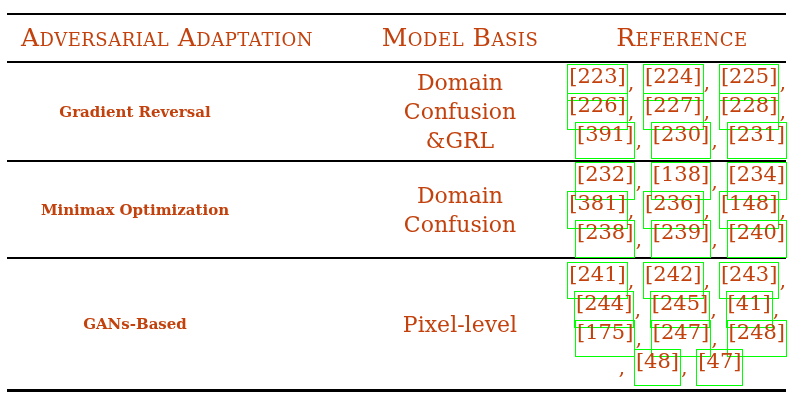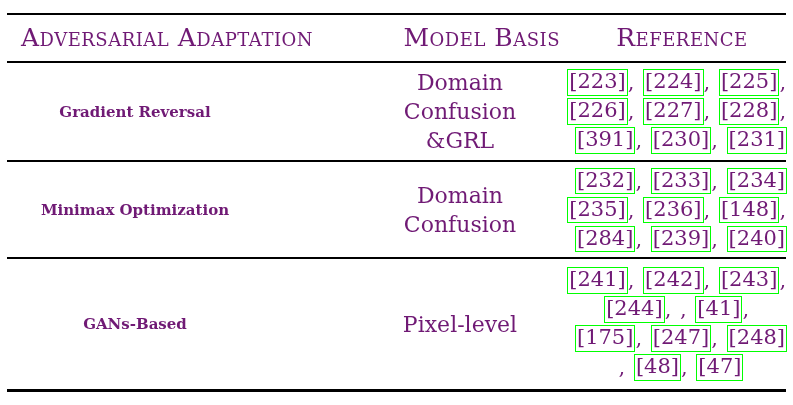--- a/index.html
+++ b/index.html
@@ -1,39 +1,39 @@
 <!DOCTYPE html>
 <html style="--cite-green: #00ff00;"><head>
 <meta charset="utf-8">
 <style>
   html,body{margin:0;padding:0;background:#ffffff;}
   .page{
     position:relative;
     width:793px;height:405px;
     background:#ffffff;
-    color:#701a75;
+    color:#c2410c;
     font-family:"DejaVu Serif","Liberation Serif",serif;
     overflow:hidden;
   }
   .rule{position:absolute;left:7px;width:779px;background:#000;}
   .rule-top{top:13px;height:2px;}
   .rule-header{top:61px;height:2px;}
   .rule-mid1{top:160px;height:2px;}
   .rule-mid2{top:257px;height:2px;}
   .rule-bottom{top:389px;height:3px;}
 
   .hcell{
     position:absolute;top:23px;
     font-variant:small-caps;
     font-size:25px;
     letter-spacing:.5px;
     white-space:nowrap;
   }
   .h1{left:21px;}
-  .h2{left:360px;width:200px;text-align:right;}
+  .h2{left:360px;width:200px;text-align:center;}
   .h3{left:568px;width:228px;text-align:center;}
 
   .body-row{position:absolute;left:0;width:793px;}
   .cell{
     position:absolute;top:0;height:100%;
     display:flex;flex-direction:column;
     justify-content:center;align-items:center;
   }
   .c1{
     left:7px;width:256px;
@@ -45,21 +45,21 @@
   .c3{left:566px;width:230px;font-size:21px;}
   .rline{
     height:29px;line-height:29px;
     display:flex;align-items:center;justify-content:center;
     white-space:nowrap;
   }
   .cite{
     display:inline-block;
     border:1.5px solid var(--cite-green,#00ff00);
     line-height:1.02;
-    padding:1px 1px 2px 1px;
+    padding:1px 1px 13px 1px;
     cursor:pointer;
   }
   .sep{display:inline-block;padding-right:2px;}
 </style>
 </head>
 <body>
 
 <div class="page">
   <div class="rule rule-top"></div>
   <div class="rule rule-header"></div>
@@ -108,34 +108,34 @@
       <div class="body-row" style="top: 163px; height: 94px;">
         <div class="cell c1">Minimax Optimization</div>
         <div class="cell c2">
           <div class="bline">Domain</div>
           <div class="bline">Confusion</div>
         </div>
         <div class="cell c3">
           <div class="rline">
             <span class="cite">[232]</span>
             <span class="sep">,&nbsp;</span>
-            <span class="cite">[233]</span>
+            <span class="cite">[138]</span>
             <span class="sep">,&nbsp;</span>
             <span class="cite">[234]</span>
           </div>
           <div class="rline">
-            <span class="cite">[235]</span>
+            <span class="cite">[381]</span>
             <span class="sep">,&nbsp;</span>
             <span class="cite">[236]</span>
             <span class="sep">,&nbsp;</span>
             <span class="cite">[148]</span>
             <span class="sep">,&nbsp;</span>
           </div>
           <div class="rline">
-            <span class="cite">[284]</span>
+            <span class="cite">[238]</span>
             <span class="sep">,&nbsp;</span>
             <span class="cite">[239]</span>
             <span class="sep">,&nbsp;</span>
             <span class="cite">[240]</span>
           </div>
         </div>
       </div>
       <div class="body-row" style="top: 259px; height: 130px;">
         <div class="cell c1">GANs-Based</div>
         <div class="cell c2">
@@ -146,20 +146,21 @@
             <span class="cite">[241]</span>
             <span class="sep">,&nbsp;</span>
             <span class="cite">[242]</span>
             <span class="sep">,&nbsp;</span>
             <span class="cite">[243]</span>
             <span class="sep">,&nbsp;</span>
           </div>
           <div class="rline">
             <span class="cite">[244]</span>
             <span class="sep">,&nbsp;</span>
+            <span class="cite">[245]</span>
             <span class="sep">,&nbsp;</span>
             <span class="cite">[41]</span>
             <span class="sep">,&nbsp;</span>
           </div>
           <div class="rline">
             <span class="cite">[175]</span>
             <span class="sep">,&nbsp;</span>
             <span class="cite">[247]</span>
             <span class="sep">,&nbsp;</span>
             <span class="cite">[248]</span>

